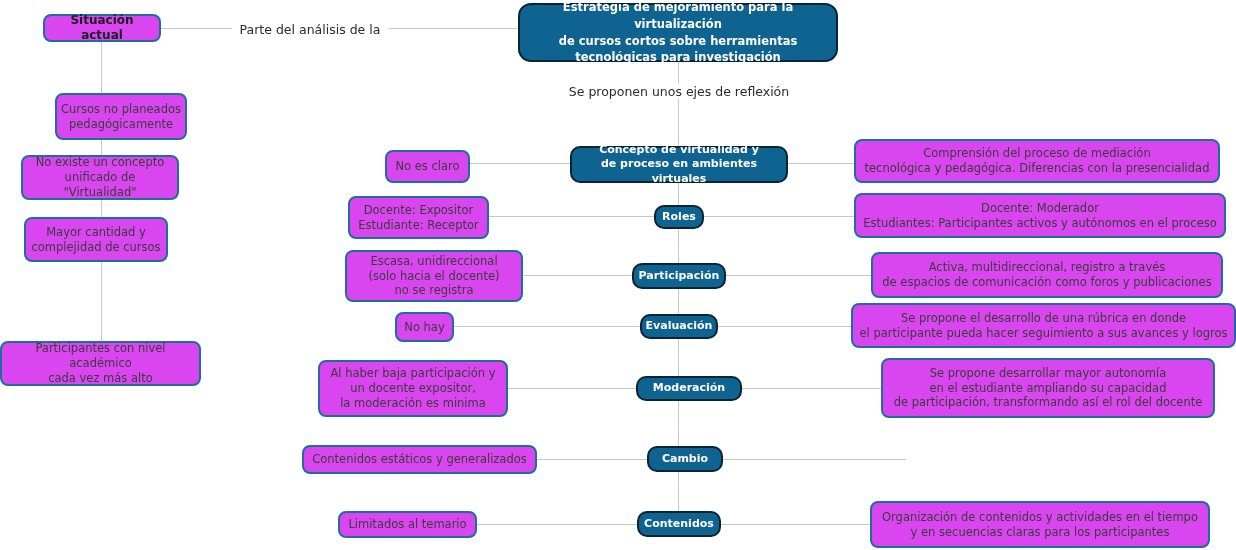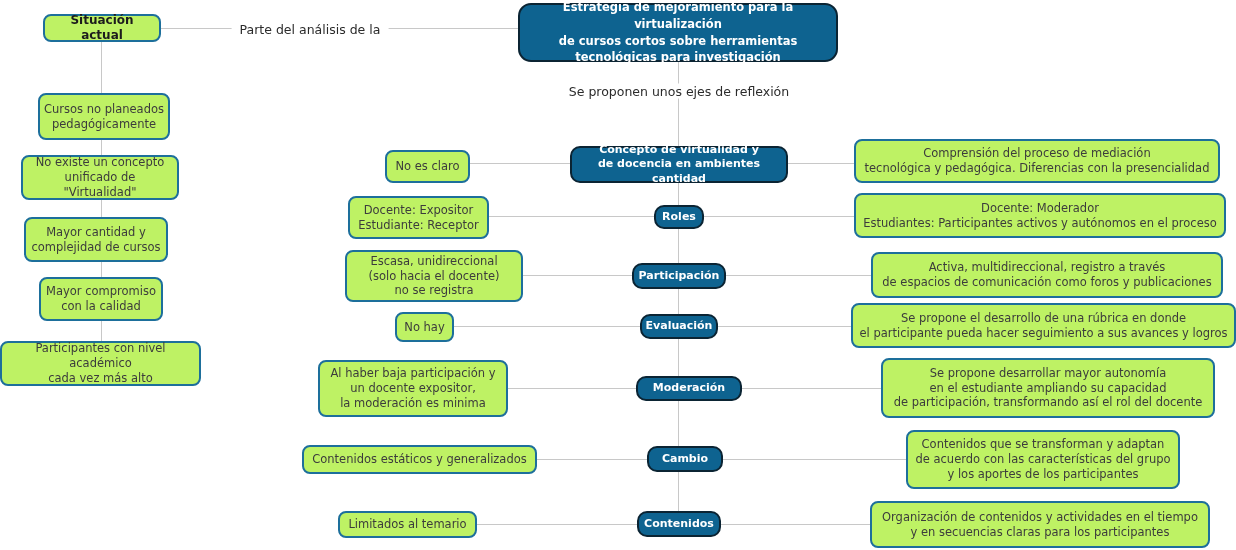--- a/index.html
+++ b/index.html
@@ -13,21 +13,21 @@
   html,body{margin:0;padding:0;background:var(--bg);}
   .canvas{
     position:relative;width:1236px;height:550px;background:var(--bg);
     font-family:"DejaVu Sans","Liberation Sans",sans-serif;
     overflow:hidden;
   }
   .hline{position:absolute;height:1px;background:var(--line);}
   .vline{position:absolute;width:1px;background:var(--line);}
   .wbox{
     position:absolute;box-sizing:border-box;
-    background:#bef264;border:2px solid var(--box_border);border-radius:8px;
+    background:#d946ef;border:2px solid var(--box_border);border-radius:8px;
     display:flex;align-items:center;justify-content:center;
     text-align:center;white-space:pre-line;
     font-size:11.5px;line-height:1.28;color:var(--text_dark);
     padding:1px 4px;
   }
   .wbox.hdr{font-weight:bold;color:#1c1c1c;font-size:12px;}
   .node{
     position:absolute;box-sizing:border-box;
     background:var(--node_fill);border:2px solid var(--node_border);border-radius:10px;
     display:flex;align-items:center;justify-content:center;
@@ -67,34 +67,32 @@
   <div class="hline" style="left:721px;top:524px;width:149px"></div>
 
   <div class="link-label" style="left:310px;top:29px">Parte del análisis de la</div>
   <div class="link-label" style="left:679px;top:91px">Se proponen unos ejes de reflexión</div>
 
   <div class="node title" style="left:518px;top:3px;width:320px;height:59px">Estrategia de mejoramiento para la virtualización
 de cursos cortos sobre herramientas
 tecnológicas para investigación</div>
 
   <div class="wbox hdr" style="left:43px;top:14px;width:118px;height:28px">Situación actual</div>
-  <div class="wbox" style="left:38px;top:93px;width:132px;height:47px">Cursos no planeados
+  <div class="wbox" style="left:55px;top:93px;width:132px;height:47px">Cursos no planeados
 pedagógicamente</div>
   <div class="wbox" style="left:21px;top:155px;width:158px;height:45px">No existe un concepto
 unificado de "Virtualidad"</div>
   <div class="wbox" style="left:24px;top:217px;width:144px;height:45px">Mayor cantidad y
 complejidad de cursos</div>
-  <div class="wbox" style="left:39px;top:277px;width:124px;height:44px">Mayor compromiso
-con la calidad</div>
   <div class="wbox" style="left:0px;top:341px;width:201px;height:45px">Participantes con nivel académico
 cada vez más alto</div>
 
   <div class="wbox" style="left:385px;top:150px;width:85px;height:33px">No es claro</div>
   <div class="node" style="left:570px;top:146px;width:218px;height:37px">Concepto de virtualidad y
-de docencia en ambientes cantidad</div>
+de proceso en ambientes virtuales</div>
   <div class="wbox" style="left:854px;top:139px;width:366px;height:44px">Comprensión del proceso de mediación
 tecnológica y pedagógica. Diferencias con la presencialidad</div>
 
   <div class="wbox" style="left:348px;top:196px;width:141px;height:43px">Docente: Expositor
 Estudiante: Receptor</div>
   <div class="node" style="left:654px;top:205px;width:50px;height:24px">Roles</div>
   <div class="wbox" style="left:854px;top:193px;width:372px;height:45px">Docente: Moderador
 Estudiantes: Participantes activos y autónomos en el proceso</div>
 
   <div class="wbox" style="left:345px;top:250px;width:178px;height:52px">Escasa, unidireccional
@@ -112,22 +110,19 @@
   <div class="wbox" style="left:318px;top:360px;width:190px;height:57px">Al haber baja participación y
 un docente expositor,
 la moderación es minima</div>
   <div class="node" style="left:636px;top:376px;width:106px;height:25px">Moderación</div>
   <div class="wbox" style="left:881px;top:358px;width:334px;height:60px">Se propone desarrollar mayor autonomía
 en el estudiante ampliando su capacidad
 de participación, transformando así el rol del docente</div>
 
   <div class="wbox" style="left:302px;top:445px;width:235px;height:29px">Contenidos estáticos y generalizados</div>
   <div class="node" style="left:647px;top:446px;width:76px;height:26px">Cambio</div>
-  <div class="wbox" style="left:906px;top:430px;width:274px;height:59px">Contenidos que se transforman y adaptan
-de acuerdo con las características del grupo
-y los aportes de los participantes</div>
 
   <div class="wbox" style="left:338px;top:511px;width:139px;height:27px">Limitados al temario</div>
   <div class="node" style="left:637px;top:511px;width:84px;height:26px">Contenidos</div>
   <div class="wbox" style="left:870px;top:501px;width:340px;height:47px">Organización de contenidos y actividades en el tiempo
 y en secuencias claras para los participantes</div>
 
 </div>
 
 </body></html>

